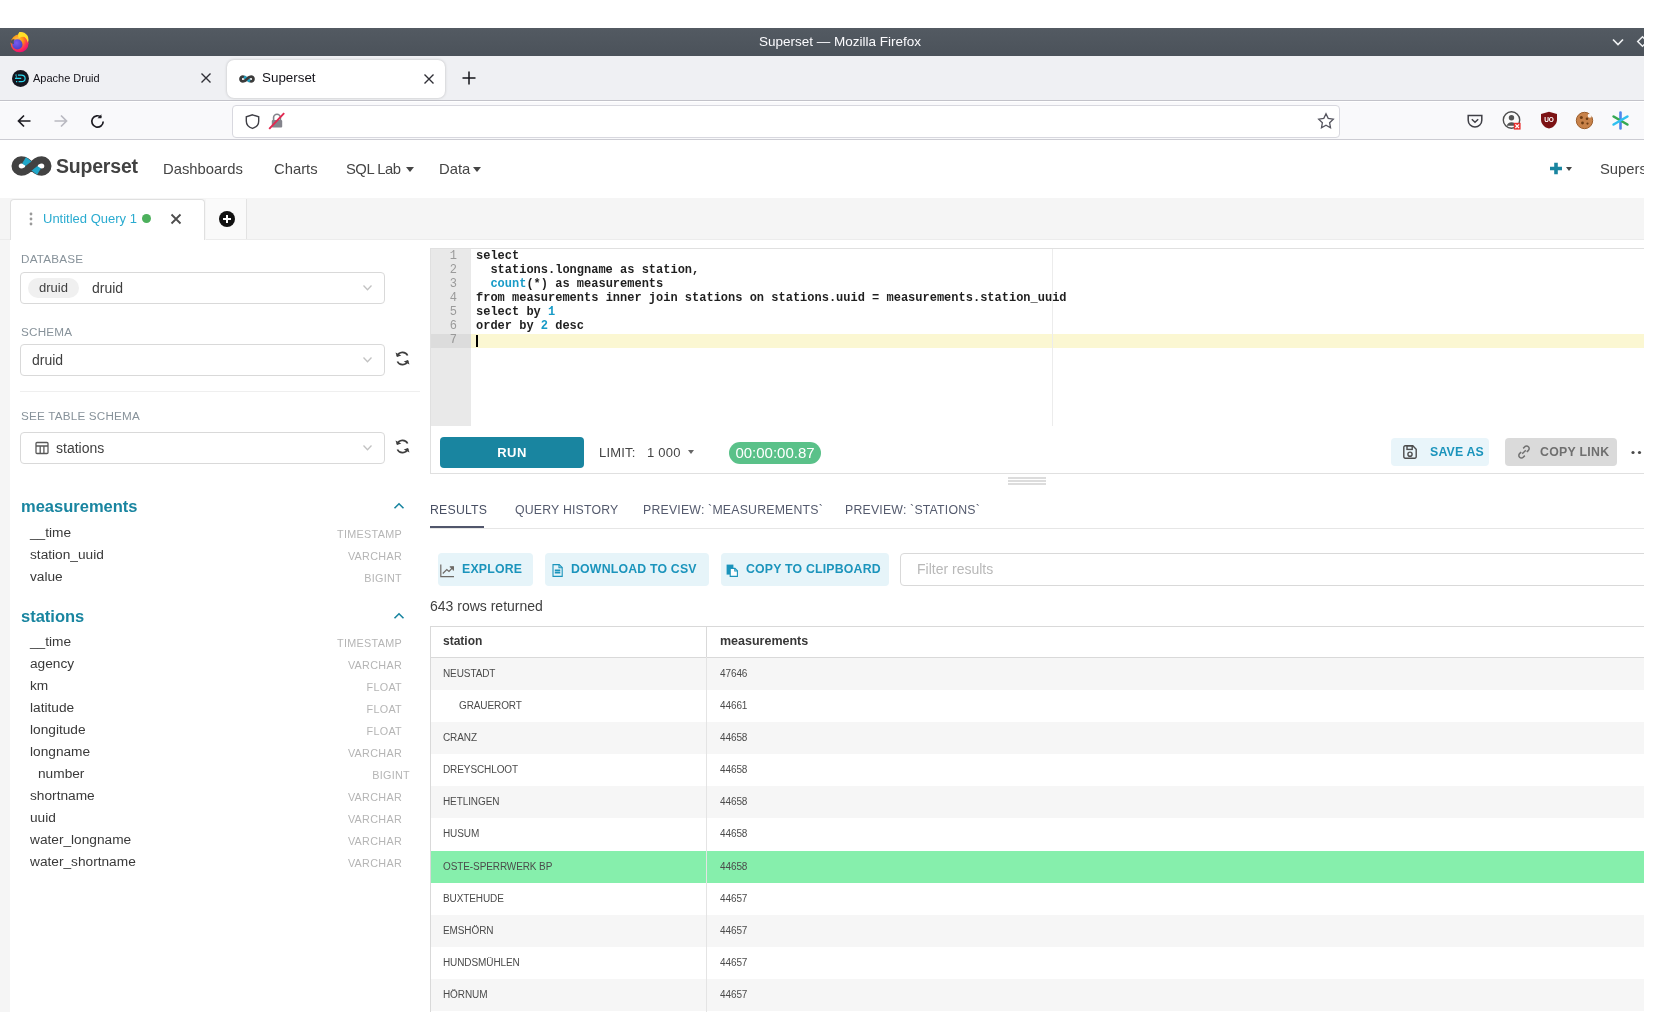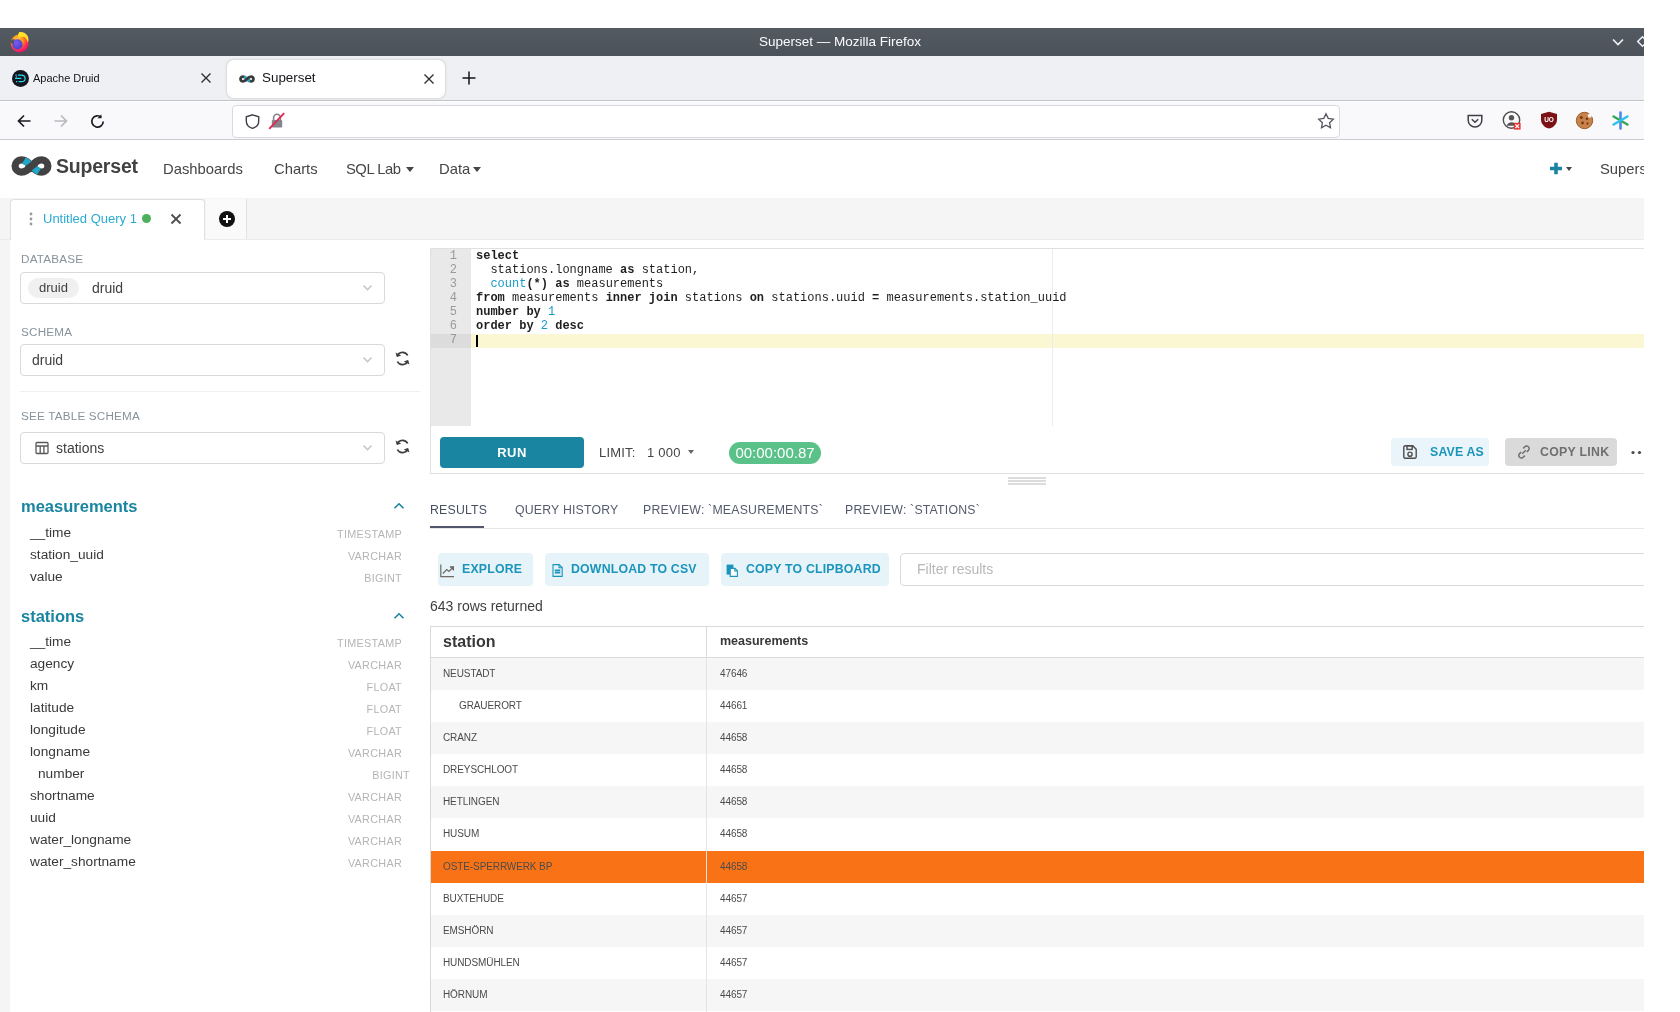--- a/index.html
+++ b/index.html
@@ -304,25 +304,25 @@
 <div class="abs" style="left:30px;top:782px;width:372px;height:21px;font-size:13.7px;color:#393939;">uuid<span style="float:right;font-size:10.8px;color:#b5b5b5;letter-spacing:0.3px;line-height:18px;">VARCHAR</span></div>
 <div class="abs" style="left:30px;top:804px;width:372px;height:21px;font-size:13.7px;color:#393939;">water_longname<span style="float:right;font-size:10.8px;color:#b5b5b5;letter-spacing:0.3px;line-height:18px;">VARCHAR</span></div>
 <div class="abs" style="left:30px;top:826px;width:372px;height:21px;font-size:13.7px;color:#393939;">water_shortname<span style="float:right;font-size:10.8px;color:#b5b5b5;letter-spacing:0.3px;line-height:18px;">VARCHAR</span></div>
 
 <div class="abs" style="left:430px;top:220px;width:1228px;height:226px;border:1px solid #e0e0e0;background:#fff;"></div>
 <div class="abs" style="left:431px;top:221px;width:40px;height:177px;background:#e9e9e9;"></div>
 <div class="abs" style="left:431px;top:306px;width:40px;height:14px;background:#dcdcdc;"></div>
 <div class="abs" style="left:471px;top:306px;width:1186px;height:14px;background:#fbf7d2;"></div>
 <div class="abs" style="left:1052px;top:221px;width:1px;height:177px;background:#ececec;"></div>
 <div class="abs" style="left:431px;top:221px;width:26px;height:177px;font-family:'Liberation Mono',monospace;font-size:12px;line-height:14.05px;color:#9a9a9a;text-align:right;">1<br>2<br>3<br>4<br>5<br>6<br>7</div>
-<div class="abs" style="left:476px;top:221px;font-family:'Liberation Mono',monospace;font-size:12px;line-height:14.05px;color:#1f1f1f;white-space:pre;"><b>select</b>
+<div class="abs" style="left:476px;top:221px;font-family:'Liberation Mono',monospace;font-size:12px;line-height:14.05px;color:#1f1f1f;white-space:pre;font-weight:bold;"><b>select</b>
   stations.longname <b>as</b> station,
   <span style="color:#189bc7;">count</span><b>(*)</b> <b>as</b> measurements
 <b>from</b> measurements <b>inner join</b> stations <b>on</b> stations.uuid <b>=</b> measurements.station_uuid
-<b>number by</b> <span style="color:#189bc7;">1</span>
+<b>select by</b> <span style="color:#189bc7;">1</span>
 <b>order by</b> <span style="color:#189bc7;">2</span> <b>desc</b></div>
 <div class="abs" style="left:476px;top:307px;width:2px;height:12px;background:#000;"></div>
 
 <div class="abs" style="left:440px;top:409px;width:144px;height:31px;background:#1985a0;border-radius:4px;color:#fff;font-size:13px;font-weight:bold;letter-spacing:0.5px;text-align:center;line-height:31px;">RUN</div>
 <div class="abs" style="left:599px;top:409px;height:31px;line-height:31px;font-size:13px;letter-spacing:0.2px;color:#454545;">LIMIT:&nbsp;&nbsp;&nbsp;1 000</div>
 <div class="abs" style="left:688px;top:422px;width:0;height:0;border:3.5px solid transparent;border-top:4.5px solid #666;"></div>
 <div class="abs" style="left:729px;top:414px;width:92px;height:22px;background:#5ac189;border-radius:11px;color:#fff;font-size:15px;text-align:center;line-height:22px;">00:00:00.87</div>
 <div class="abs" style="left:1391px;top:410px;width:98px;height:28px;background:#e9f5fa;border-radius:4px;"></div>
 <div class="abs" style="left:1402px;top:416px;">
   <svg width="16" height="16" viewBox="0 0 16 16" fill="none" stroke="#4d4d4d" stroke-width="1.4">
@@ -389,21 +389,21 @@
 <div class="abs" style="left:746px;top:525px;height:33px;line-height:33px;font-size:12.3px;font-weight:bold;color:#1b94bc;letter-spacing:0.2px;">COPY TO CLIPBOARD</div>
 <div class="abs" style="left:900px;top:525px;width:758px;height:33px;background:#fff;border:1px solid #d9d9d9;border-radius:4px;"></div>
 <div class="abs" style="left:917px;top:525px;height:33px;line-height:33px;font-size:14px;color:#b8b8b8;">Filter results</div>
 
 <div class="abs" style="left:430px;top:568px;height:20px;line-height:20px;font-size:14px;color:#3f3f3f;">643 rows returned</div>
 
 <div class="abs" style="left:430px;top:598px;width:1230px;height:414px;border:1px solid #d9d9d9;border-bottom:none;background:#fff;"></div>
 <div class="abs" style="left:706px;top:598px;width:1px;height:31px;background:#d9d9d9;"></div>
 <div class="abs" style="left:706px;top:629px;width:1px;height:383px;background:#e4e4e4;z-index:5;"></div>
 <div class="abs" style="left:430px;top:629px;width:1230px;height:1px;background:#d9d9d9;"></div>
-<div class="abs" style="left:443px;top:598px;height:31px;line-height:31px;font-size:16px;font-weight:bold;color:#383838;">station</div>
+<div class="abs" style="left:443px;top:598px;height:31px;line-height:31px;font-size:12px;font-weight:bold;color:#383838;">station</div>
 <div class="abs" style="left:720px;top:598px;height:31px;line-height:31px;font-size:12.5px;font-weight:bold;color:#383838;">measurements</div>
 
 <div class="abs" style="left:431px;top:630px;width:1228px;height:382px;overflow:hidden;font-size:10px;letter-spacing:-0.1px;color:#4b4b4b;">
   <div style="height:32.1px;line-height:32.1px;background:#f6f6f6;position:relative;">
         <span style="position:absolute;left:12px;">NEUSTADT</span>
         <span style="position:absolute;left:289px;">47646</span>
       </div>
   <div style="height:32.1px;line-height:32.1px;background:#fff;position:relative;">
         <span style="position:absolute;left:28px;">GRAUERORT</span>
         <span style="position:absolute;left:289px;">44661</span>
@@ -417,21 +417,21 @@
         <span style="position:absolute;left:289px;">44658</span>
       </div>
   <div style="height:32.1px;line-height:32.1px;background:#f6f6f6;position:relative;">
         <span style="position:absolute;left:12px;">HETLINGEN</span>
         <span style="position:absolute;left:289px;">44658</span>
       </div>
   <div style="height:32.1px;line-height:32.1px;background:#fff;position:relative;">
         <span style="position:absolute;left:12px;">HUSUM</span>
         <span style="position:absolute;left:289px;">44658</span>
       </div>
-  <div style="height:32.1px;line-height:32.1px;background:#f97316;position:relative;">
+  <div style="height:32.1px;line-height:32.1px;background:#86efac;position:relative;">
         <span style="position:absolute;left:12px;">OSTE-SPERRWERK BP</span>
         <span style="position:absolute;left:289px;">44658</span>
       </div>
   <div style="height:32.1px;line-height:32.1px;background:#fff;position:relative;">
         <span style="position:absolute;left:12px;">BUXTEHUDE</span>
         <span style="position:absolute;left:289px;">44657</span>
       </div>
   <div style="height:32.1px;line-height:32.1px;background:#f6f6f6;position:relative;">
         <span style="position:absolute;left:12px;">EMSHÖRN</span>
         <span style="position:absolute;left:289px;">44657</span>

